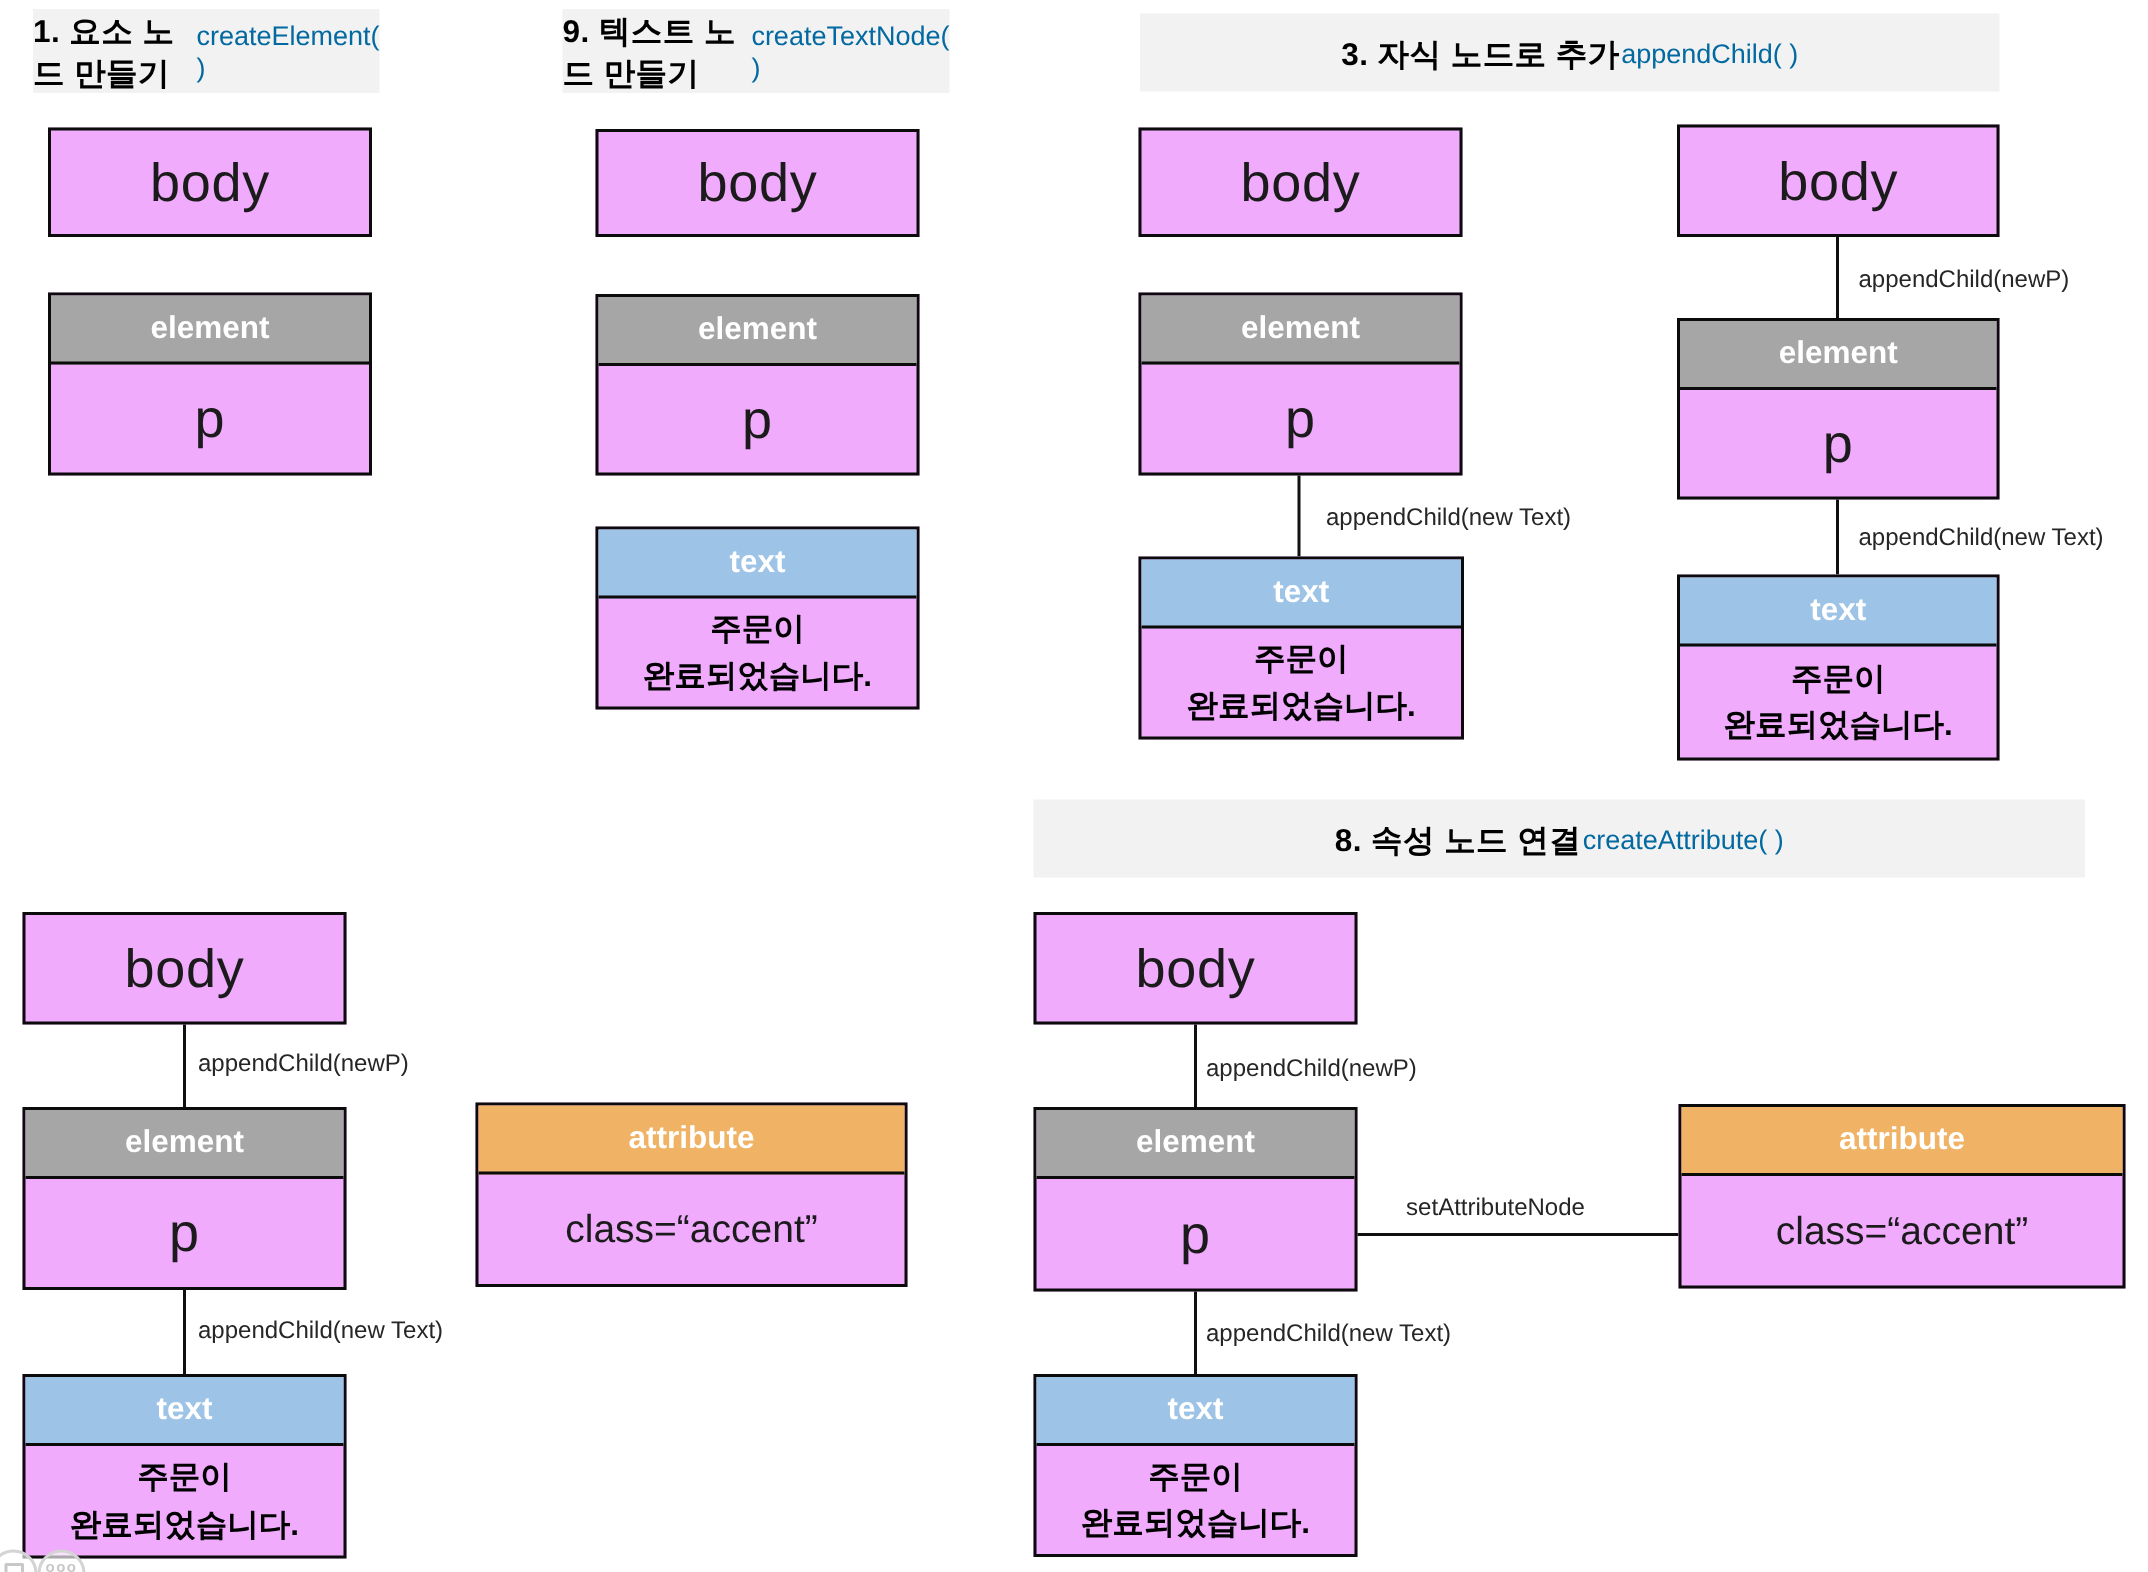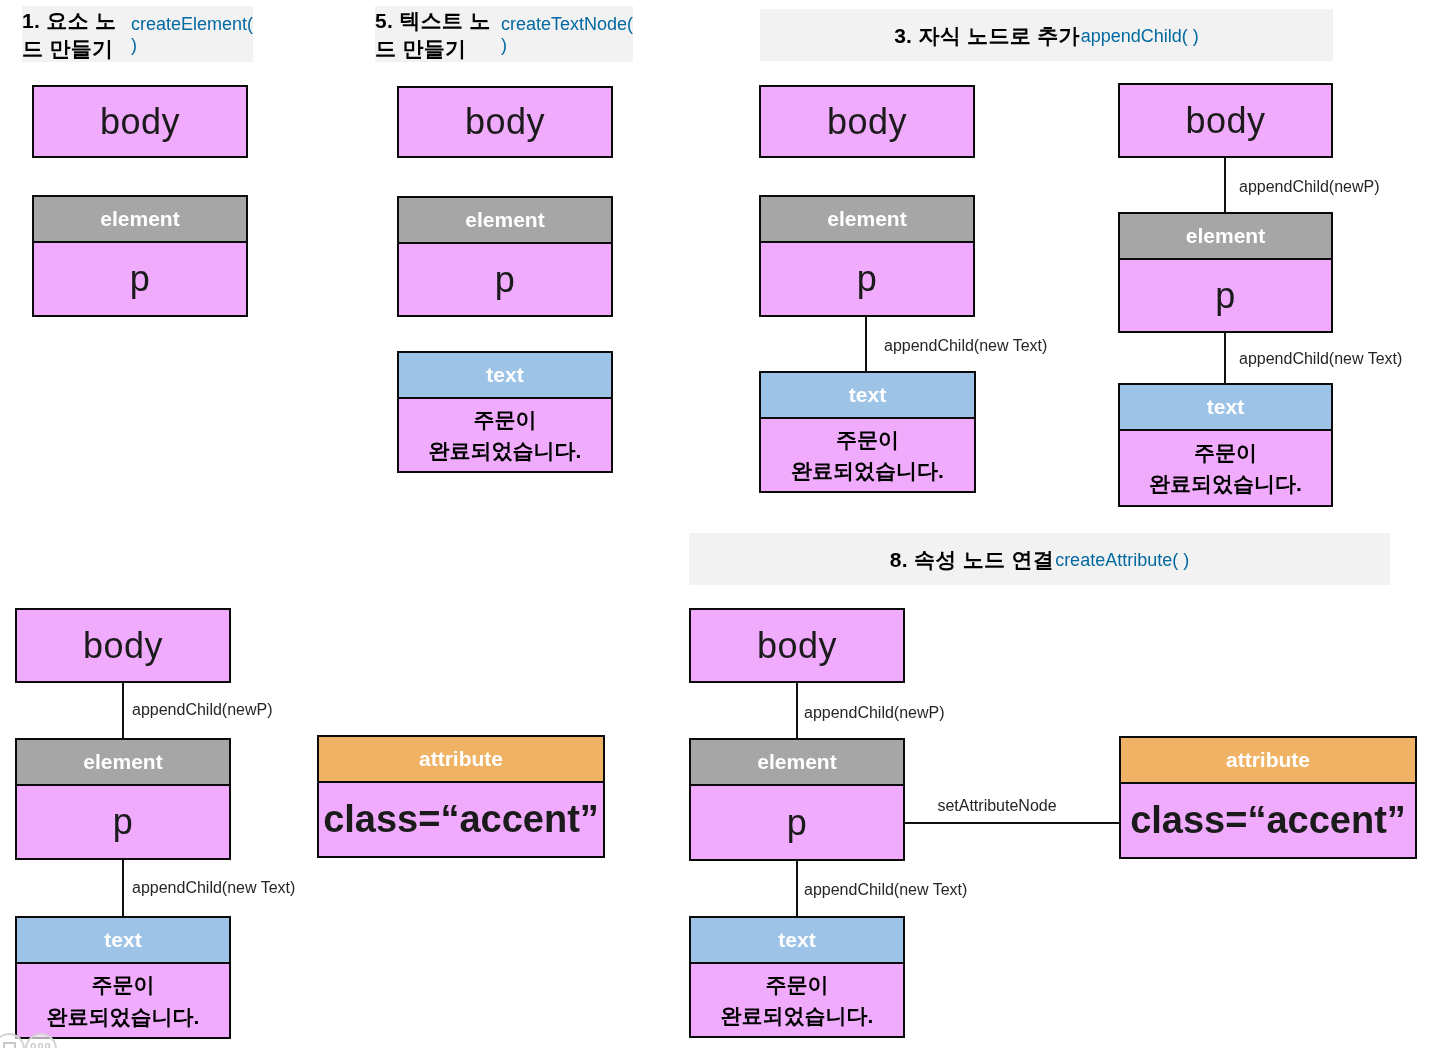--- a/index.html
+++ b/index.html
@@ -29,21 +29,21 @@
     color:#fff; font-weight:700; font-size:21px;
   }
   .hd-element   { background:var(--element-header-bg,#a6a6a6); }
   .hd-text      { background:var(--text-header-bg,#9dc3e6); }
   .hd-attribute { background:var(--attribute-header-bg,#f0b264); }
   .bd {
     display:flex; flex-direction:column; align-items:center; justify-content:center;
     height:calc(100% - 46px); text-align:center;
   }
   .bd.ko { font-size:21px; font-weight:700; color:#000; line-height:1.5; }
-  .attr-value { font-size:38px; font-weight:700; color:#1b1b1b; }
+  .attr-value { font-size:26px; font-weight:400; color:#1b1b1b; }
 
   
   .vline { position:absolute; width:2px; background:#101010; }
   .hline { position:absolute; height:2px; background:#101010; }
   .edge-label { position:absolute; font-size:16px; color:#262626; white-space:nowrap; }
   .edge-label.centered { text-align:center; }
 
   
   .overlay-btn {
     position:absolute; width:32px; height:32px; border-radius:50%;
@@ -57,21 +57,21 @@
 </head>
 <body>
 
 <div class="canvas">
 
   <div class="sec-hdr" style="left:22px;top:6px;width:231px;height:56px;">
     <div class="sec-title">1. 요소 노드 만들기</div>
     <div class="sec-method">createElement( )</div>
   </div>
   <div class="sec-hdr" style="left:375px;top:6px;width:258px;height:56px;">
-    <div class="sec-title">5. 텍스트 노드 만들기</div>
+    <div class="sec-title">9. 텍스트 노드 만들기</div>
     <div class="sec-method">createTextNode( )</div>
   </div>
   <div class="sec-hdr" style="left:760px;top:9px;width:573px;height:52px;">
     <div class="sec-title">3. 자식 노드로 추가</div>
     <div class="sec-method">appendChild( )</div>
   </div>
   <div class="sec-hdr" style="left:689px;top:533px;width:701px;height:52px;">
     <div class="sec-title">8. 속성 노드 연결</div>
     <div class="sec-method">createAttribute( )</div>
   </div>

